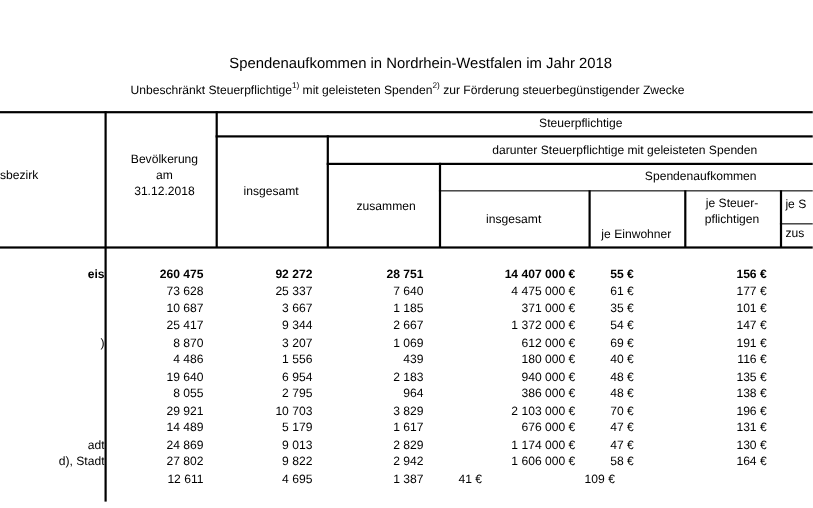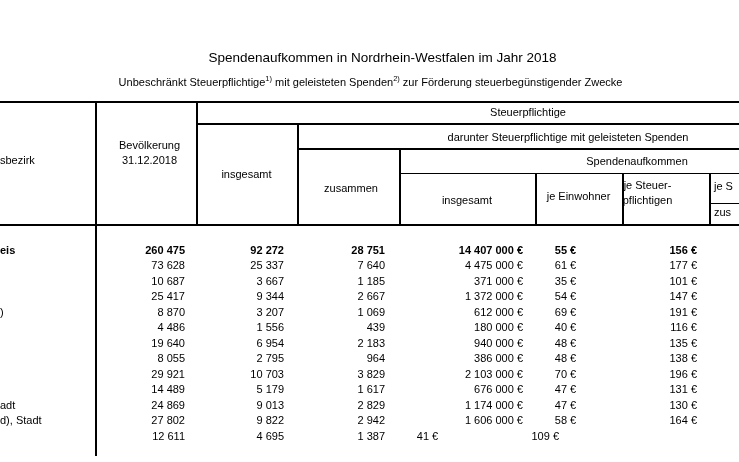--- a/index.html
+++ b/index.html
@@ -8,21 +8,21 @@
   .ln{position:absolute;background:#000}
   .abs{position:absolute}
   .title{font-weight:normal;font-size:13.5px;text-align:center;white-space:nowrap}
   .sub{font-size:11px;text-align:center;white-space:nowrap}
   .sub sup{font-size:7.5px;line-height:0}
   .hc{position:absolute;font-size:11px;text-align:center;line-height:14.5px;white-space:nowrap}
   .hl{text-align:left}
   .rows{position:absolute;left:0;top:242.5px;width:739px}
   .r{display:flex;height:15.5px;line-height:15.5px;font-size:11px;white-space:nowrap}
   .r.bold{font-weight:bold}
-  .cl{width:95px;text-align:left;overflow:hidden}
+  .cl{width:95px;text-align:right;overflow:hidden}
   .c2{width:90px;text-align:right}
   .c3{width:99px;text-align:right}
   .c4{width:101px;text-align:right}
   .c5{width:138px;text-align:right}
   .c6{width:85px;text-align:center}
   .c7{width:89px;text-align:right}
 </style>
 </head>
 <body>
 
@@ -43,31 +43,32 @@
   <div class="ln" style="left:297px;top:123px;width:1.5px;height:102px"></div>
   <div class="ln" style="left:399px;top:148px;width:1.5px;height:77px"></div>
   <div class="ln" style="left:535px;top:172.5px;width:1.5px;height:52.5px"></div>
   <div class="ln" style="left:622px;top:172.5px;width:1.5px;height:52.5px"></div>
   <div class="ln" style="left:709px;top:172.5px;width:1.5px;height:52.5px"></div>
 
   <div class="hc hl" style="left:0;top:153px;width:55px">sbezirk</div>
 
   <div class="hc" style="left:95px;top:138px;width:109px">
     <div>Bevölkerung</div>
+    <div>am</div>
     <div>31.12.2018</div>
   </div>
 
   <div class="hc" style="left:196px;top:105px;width:664px">Steuerpflichtige</div>
   <div class="hc" style="left:196px;top:167px;width:101px">insgesamt</div>
   <div class="hc" style="left:297px;top:129.5px;width:542px">darunter Steuerpflichtige mit geleisteten Spenden</div>
   <div class="hc" style="left:297px;top:181px;width:108px">zusammen</div>
   <div class="hc" style="left:399px;top:154px;width:476px">Spendenaufkommen</div>
   <div class="hc" style="left:399px;top:192.5px;width:136px">insgesamt</div>
-  <div class="hc" style="left:535px;top:189px;width:87px">je Einwohner</div>
-  <div class="hc" style="left:604px;top:178px;width:87px">
+  <div class="hc" style="left:535px;top:206px;width:87px">je Einwohner</div>
+  <div class="hc" style="left:622px;top:178px;width:87px">
     <div>je Steuer-</div>
     <div>pflichtigen</div>
   </div>
   <div class="hc hl" style="left:714px;top:179px;width:40px">je S</div>
   <div class="hc hl" style="left:714px;top:205px;width:40px">zus</div>
 
   <div class="rows">
     <div class="r bold">
       <span class="cl">eis</span>
       <span class="c2">260 475</span>

